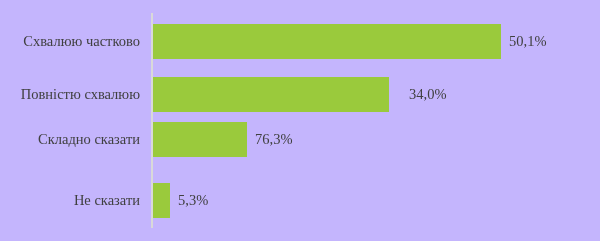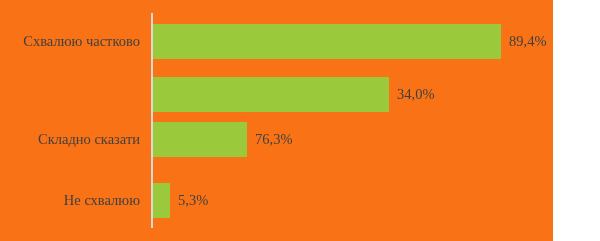--- a/index.html
+++ b/index.html
@@ -9,23 +9,23 @@
   }
   body {
     width: 600px;
     height: 241px;
     font-family: "Liberation Serif", "DejaVu Serif", serif;
     overflow: hidden;
   }
 
   #chart-root {
     position: relative;
-    width: 553px;
+    width: 600px;
     height: 241px;
-    background: #f97316;
+    background: #c4b5fd;
   }
 
   
   #category-axis {
     position: absolute;
     left: 151px;
     top: 13px;
     width: 2px;
     height: 215px;
     background: #d9d9d9;
@@ -71,33 +71,34 @@
 </head>
 <body>
 
 <div id="chart-root">
 
   <div id="category-axis" style="background: rgb(217, 217, 217);"></div>
 
   <div class="bar-row" style="top:24px;">
     <div class="cat-label" style="color: rgb(64, 64, 64);">Схвалюю частково</div>
     <div class="bar" style="width: 348px; background: rgb(154, 202, 60);"></div>
-    <div class="value-label" style="left: 509px; color: rgb(64, 64, 64);">89,4%</div>
+    <div class="value-label" style="left: 509px; color: rgb(64, 64, 64);">50,1%</div>
   </div>
 
   <div class="bar-row" style="top:77px;">
+    <div class="cat-label" style="color: rgb(64, 64, 64);">Повністю схвалюю</div>
     <div class="bar" style="width: 236px; background: rgb(154, 202, 60);"></div>
-    <div class="value-label" style="left: 397px; color: rgb(64, 64, 64); font-family: Liberation Serif, serif;">34,0%</div>
+    <div class="value-label" style="left: 409px; color: rgb(64, 64, 64); font-family: Liberation Serif, serif;">34,0%</div>
   </div>
 
   <div class="bar-row" style="top:122px;">
     <div class="cat-label" style="color: rgb(64, 64, 64);">Складно сказати</div>
     <div class="bar" style="width: 94px; background: rgb(154, 202, 60);"></div>
     <div class="value-label" style="left: 255px; color: rgb(64, 64, 64);">76,3%</div>
   </div>
 
   <div class="bar-row" style="top:183px;">
-    <div class="cat-label" style="color: rgb(64, 64, 64);">Не схвалюю</div>
+    <div class="cat-label" style="color: rgb(64, 64, 64);">Не сказати</div>
     <div class="bar" style="width: 17px; background: rgb(154, 202, 60);"></div>
     <div class="value-label" style="left: 178px; color: rgb(64, 64, 64);">5,3%</div>
   </div>
 
 </div>
 
 </body></html>

